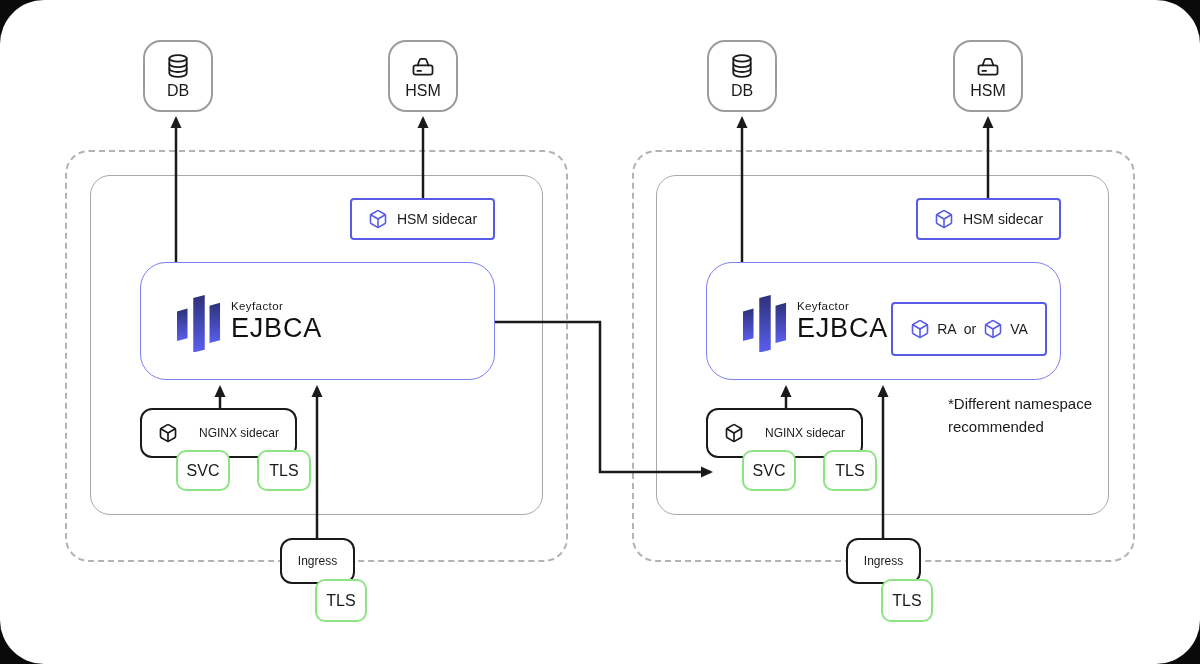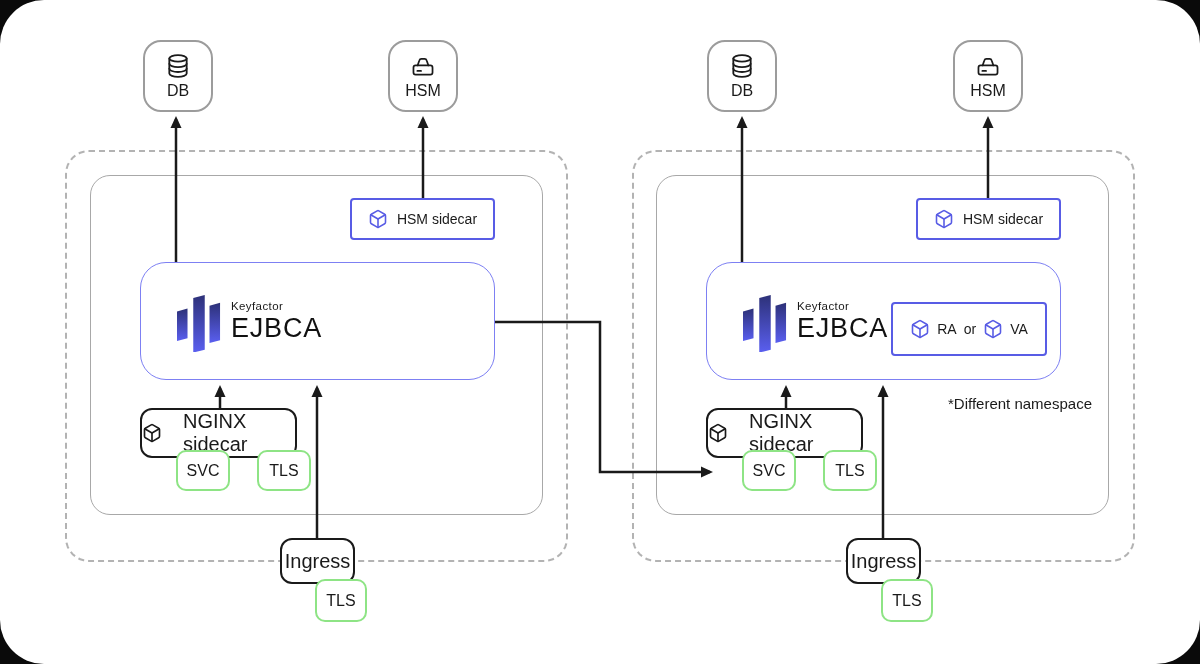--- a/index.html
+++ b/index.html
@@ -14,21 +14,21 @@
   .ns-dashed { border: 2px dashed #b3b3b3; border-radius: 24px; }
   .cluster-solid { border: 1.5px solid #a8a8a8; border-radius: 20px; }
 
   
   .node { background: #ffffff; display: flex; align-items: center; justify-content: center; }
   .infra-node { border: 2px solid #9c9c9c; border-radius: 18px; flex-direction: column; gap: 3px; }
   .infra-node .lbl { font-size: 16px; color: #1a1a1a; }
 
   .purple-box { border: 2px solid #585ce5; border-radius: 4px; gap: 9px; font-size: 14px; }
   .ejbca-box { border: 1.5px solid #7d80f3; border-radius: 26px; }
-  .black-box { border: 2.5px solid #1a1a1a; border-radius: 12px; gap: 21px; font-size: 20px; }
+  .black-box { border: 2.5px solid #1a1a1a; border-radius: 12px; gap: 21px; font-size: 12px; }
   .green-box { border: 2px solid #8ee485; border-radius: 10px; font-size: 16px; margin-left: 24px; }
 
   .icon { display: inline-flex; flex: none; }
   .icon svg { display: block; }
   .purple-ink { color: #585ce5; }
   .dark-ink { color: #1a1a1a; }
 
   
   .logo-group { position: absolute; left: 36px; top: 27px; display: flex; gap: 10px; height: 64px; }
   .logo-text { display: flex; flex-direction: column; justify-content: center; }
@@ -225,20 +225,21 @@
 
   <div class="abs node black-box" style="left:846px; top:538px; width:75px; height:46px;">
     <span>Ingress</span>
   </div>
   <div class="abs node green-box" style="left:857px; top:579px; width:52px; height:43px;">
     <span>TLS</span>
   </div>
 
   <div class="abs note" style="left:912px; top:392px;margin-left:36px;">
     <div>*Different namespace</div>
+    <div>recommended</div>
   </div>
 
   <svg class="arrows" width="1200" height="664" viewBox="0 0 1200 664">
     <defs>
       <marker id="arrowhead" markerUnits="userSpaceOnUse" markerWidth="12" markerHeight="12" viewBox="0 0 12 12" refX="9" refY="6" orient="auto">
         <polygon points="0,0.5 12,6 0,11.5" fill="#1a1a1a"></polygon>
       </marker>
     </defs>
     <g stroke="#1a1a1a" stroke-width="2.5" fill="none">
 

